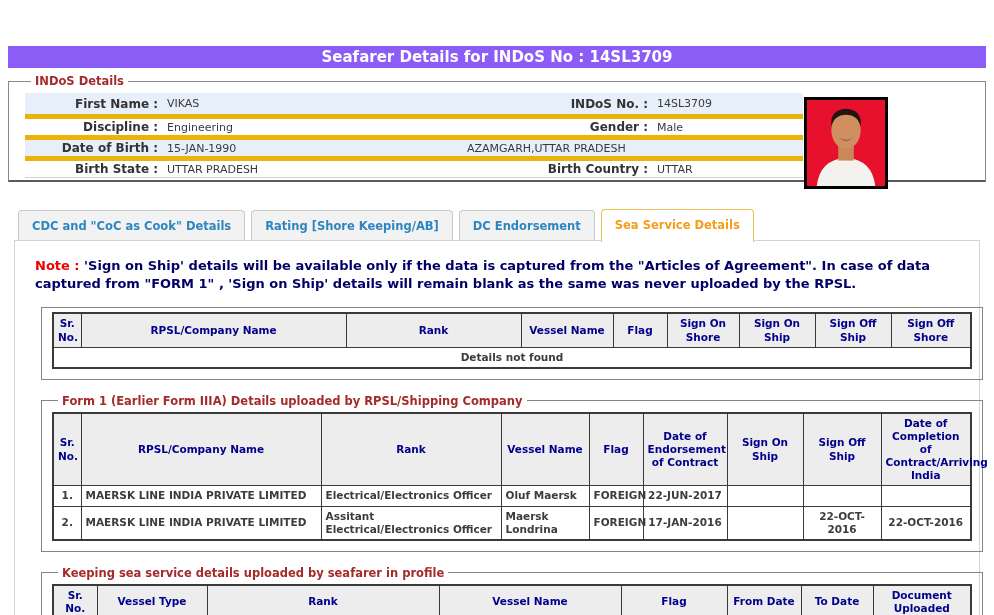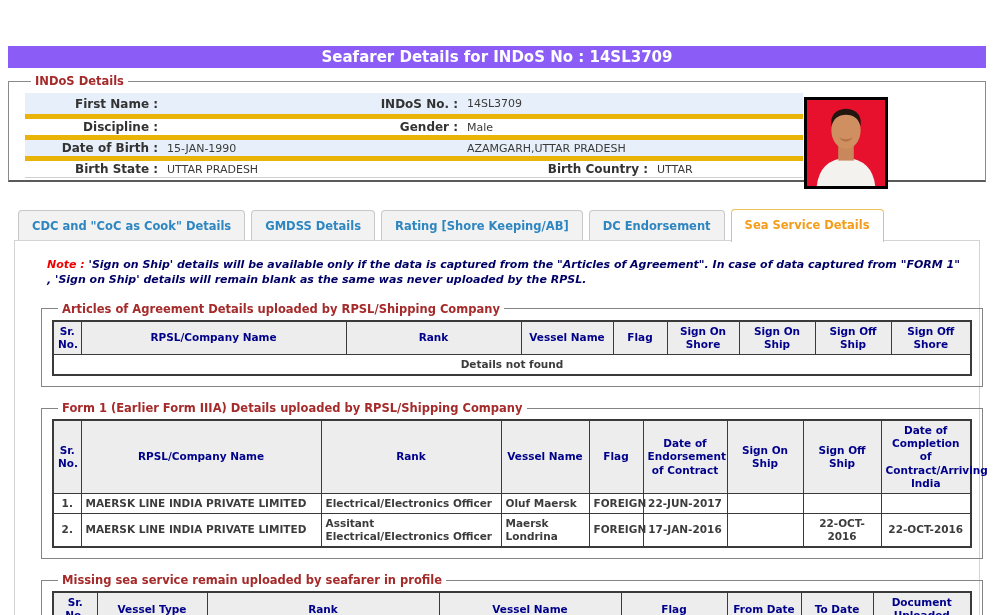--- a/index.html
+++ b/index.html
@@ -46,21 +46,21 @@
   }
   .tab.active {
     background:#fff; border:1px solid #ecc258; border-bottom:none;
     color:#f49d1a; padding-bottom:10px; margin-bottom:-2px;
   }
   
   .panel {
     margin:0 14px; border:1px solid #d4d4d4; background:#fff;
     padding:12px 12px 14px 12px; min-height:348px; position:relative; z-index:1;
   }
-  .note { margin:4px 2px 0 20px; font-weight:bold; font-size:11px; line-height:1.4; color:#000066;font-style:italic; }
+  .note { margin:4px 2px 0 8px; font-weight:bold; font-size:13px; line-height:1.4; color:#000066; }
   .note .note-prefix { color:#f00000; }
   fieldset.block {
     margin:14px 14px 0 14px; border:1px solid #848484; padding:2px 10px 10px 10px;
   }
   
   table.grid {
     width:100%; border-collapse:collapse; table-layout:fixed;
     border:2px solid #3a3a3a; margin-top:2px; background:#fff;
   }
   table.grid th, table.grid td { border:1px solid #3a3a3a; padding:3px 4px; }
@@ -76,25 +76,27 @@
 </head>
 <body>
 
 <div class="titlebar">Seafarer Details for INDoS No : 14SL3709</div>
 
 <fieldset class="indos">
   <legend>INDoS Details</legend>
   <div class="indos-rows">
     <div class="indos-row alt">
       <span class="ind-label">First Name :</span>
+      <span class="ind-value">VIKAS</span>
       <span class="ind-label">INDoS No. :</span>
       <span class="ind-value">14SL3709</span>
     </div>
     <div class="indos-row">
       <span class="ind-label">Discipline :</span>
+      <span class="ind-value">Engineering</span>
       <span class="ind-label">Gender :</span>
       <span class="ind-value">Male</span>
     </div>
     <div class="indos-row alt">
       <span class="ind-label">Date of Birth :</span>
       <span class="ind-value">15-JAN-1990</span>
       <span class="ind-value">AZAMGARH,UTTAR PRADESH</span>
     </div>
     <div class="indos-row">
       <span class="ind-label">Birth State :</span>
@@ -110,36 +112,34 @@
       <rect x="32" y="44" width="16" height="18" fill="#c9875c"></rect>
       <ellipse cx="40" cy="31" rx="15" ry="19" fill="#cf8f60"></ellipse>
       <path d="M25 27 Q23 10 40 9 Q57 10 55 27 Q52 15 40 15 Q28 15 25 27 Z" fill="#23150f"></path>
       <path d="M33 38 Q40 43 47 38 Q40 47 33 38 Z" fill="#b06e44"></path>
     </svg>
   </div>
 </fieldset>
 
 <div class="tabs">
   <div class="tab">CDC and "CoC as Cook" Details</div>
-  <div class="tab">GMDSS Details</div>
   <div class="tab">Rating [Shore Keeping/AB]</div>
   <div class="tab">DC Endorsement</div>
   <div class="tab active">Sea Service Details</div>
 
 </div>
 
 <div class="panel">
 
   <div class="note">
     <span class="note-prefix">Note :</span>
     <span>'Sign on Ship' details will be available only if the data is captured from the "Articles of Agreement". In case of data captured from "FORM 1" , 'Sign on Ship' details will remain blank as the same was never uploaded by the RPSL.</span>
   </div>
 
   <fieldset class="block">
-    <legend>Articles of Agreement Details uploaded by RPSL/Shipping Company</legend>
     <table class="grid">
       <colgroup>
         <col style="width:28px">
           <col style="width:265px">
           <col style="width:175px">
           <col style="width:92px">
         <col style="width:54px">
           <col style="width:72px">
           <col style="width:76px">
           <col style="width:76px">
@@ -214,21 +214,21 @@
           <td class="ta-c">17-JAN-2016</td>
           <td class="ta-c"></td>
           <td class="ta-c">22-OCT-2016</td>
           <td class="ta-c">22-OCT-2016</td>
         </tr>
       </tbody>
     </table>
   </fieldset>
 
   <fieldset class="block">
-    <legend>Missing sea service remain uploaded by seafarer in profile</legend>
+    <legend>Keeping sea service details uploaded by seafarer in profile</legend>
     <table class="grid">
       <colgroup>
         <col style="width:44px">
           <col style="width:110px">
           <col style="width:232px">
           <col style="width:182px">
         <col style="width:106px">
           <col style="width:74px">
           <col style="width:72px">
           <col style="width:98px">

